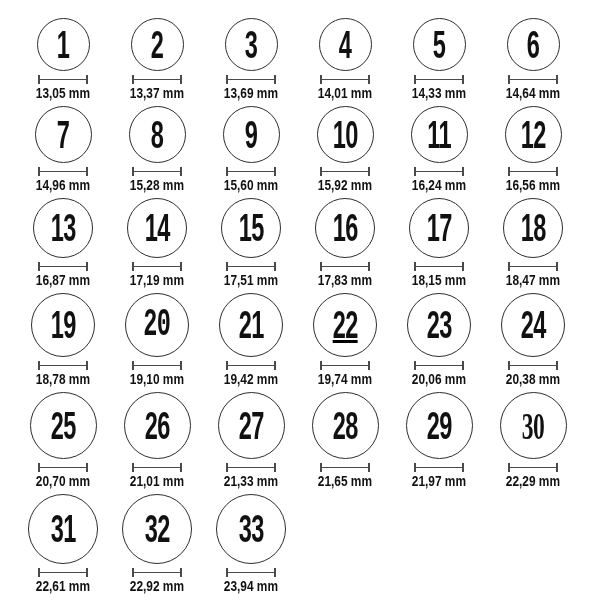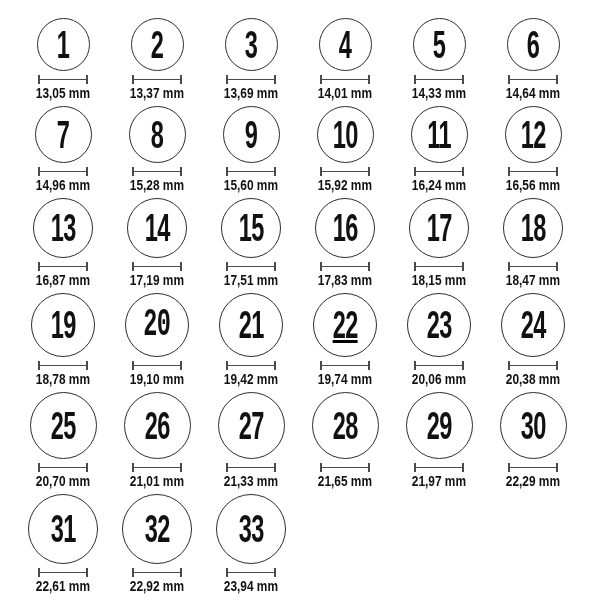--- a/index.html
+++ b/index.html
@@ -268,21 +268,21 @@
         <div class="label">21,65 mm</div>
       </div>
       <div class="cell">
         <div class="circle" style="width: 67px; height: 67px;">
           <span class="num">29</span>
         </div>
         <div class="measure"></div>
         <div class="label">21,97 mm</div>
       </div>
       <div class="cell">
-        <div class="circle" style="width: 67px; height: 67px;">
+        <div class="circle" style="width: 67px; height: 67px; font-family: Liberation Serif, serif;">
           <span class="num">30</span>
         </div>
         <div class="measure"></div>
         <div class="label">22,29 mm</div>
       </div>
     </div>
     <div class="row">
       <div class="cell">
         <div class="circle" style="width: 70px; height: 70px;">
           <span class="num">31</span>

